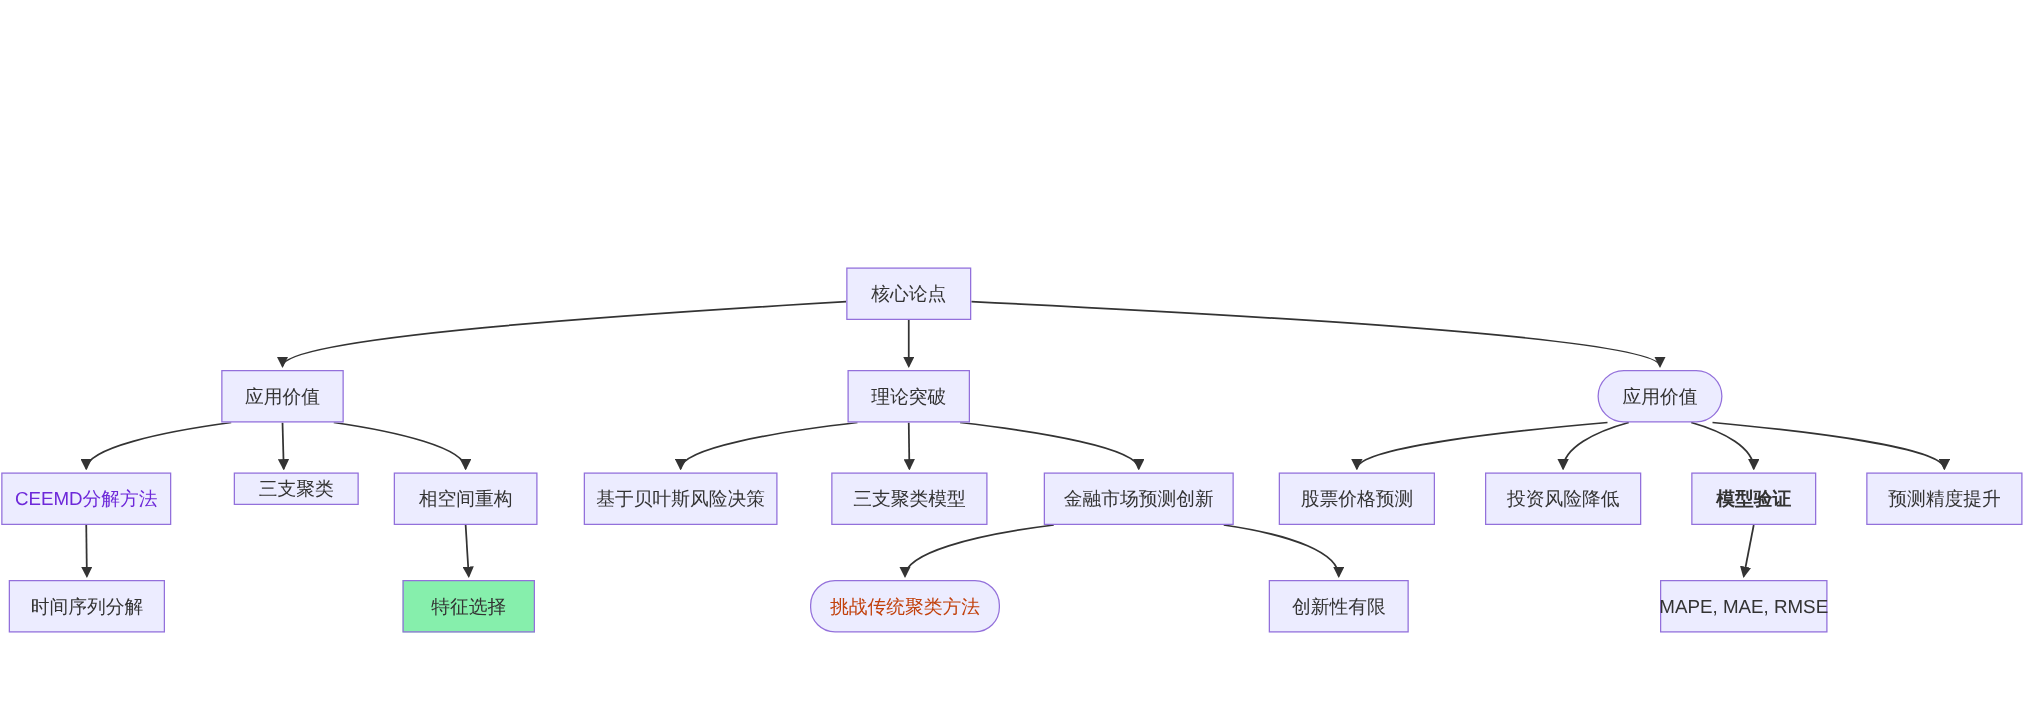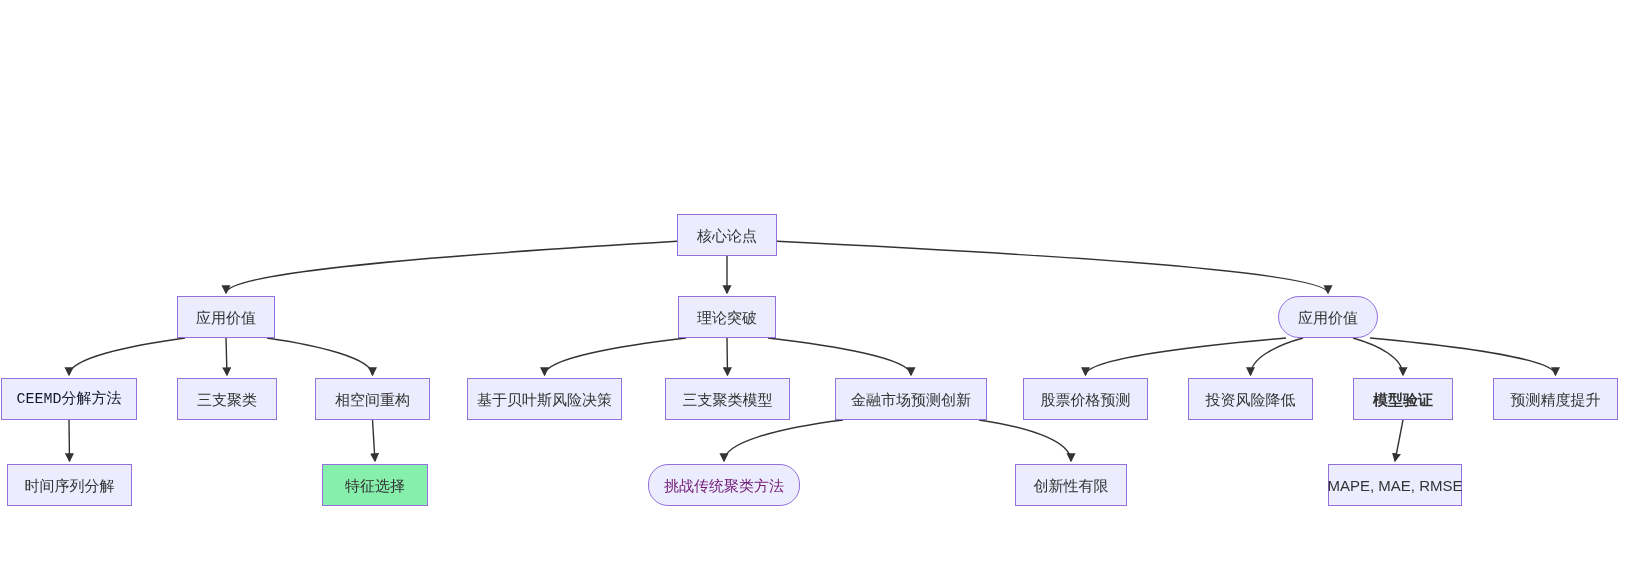--- a/index.html
+++ b/index.html
@@ -71,29 +71,29 @@
         <path class="edge" d="M1353,338 C1379.25,345.4 1403,358.35 1403,375" stroke="#333333" marker-end="url(#arrowhead)"></path>
         <path class="edge" d="M1370,338 C1449.625,345.4 1555.5,358.35 1555.5,375" stroke="#333333" marker-end="url(#arrowhead)"></path>
         <path class="edge" d="M1403,420 L1395,461" stroke="#333333" marker-end="url(#arrowhead)"></path>
       </g>
   </svg>
   <div id="node-layer">
       <div class="node" style="left: 677px; top: 214px; width: 100px; height: 42px; background: rgb(236, 236, 255); border-color: rgb(147, 112, 219); color: rgb(51, 51, 51);">核心论点</div>
       <div class="node" style="left: 177px; top: 296px; width: 98px; height: 42px; background: rgb(236, 236, 255); border-color: rgb(147, 112, 219); color: rgb(51, 51, 51);">应用价值</div>
       <div class="node" style="left: 678px; top: 296px; width: 98px; height: 42px; background: rgb(236, 236, 255); border-color: rgb(147, 112, 219); color: rgb(51, 51, 51);">理论突破</div>
       <div class="node" style="left: 1278px; top: 296px; width: 100px; height: 42px; background: rgb(236, 236, 255); border-color: rgb(147, 112, 219); color: rgb(51, 51, 51); border-radius: 21px;">应用价值</div>
-      <div class="node" style="left: 1px; top: 378px; width: 136px; height: 42px; background: rgb(236, 236, 255); border-color: rgb(147, 112, 219); color: #0f172a; font-family: Liberation Mono, monospace;">CEEMD分解方法</div>
-      <div class="node" style="left: 177px; top: 378px; width: 100px; height: 42px; background: rgb(236, 236, 255); border-color: rgb(147, 112, 219); color: rgb(51, 51, 51);">三支聚类</div>
+      <div class="node" style="left: 1px; top: 378px; width: 136px; height: 42px; background: rgb(236, 236, 255); border-color: rgb(147, 112, 219); color: #6d28d9;">CEEMD分解方法</div>
+      <div class="node" style="left: 187px; top: 378px; width: 100px; height: 26px; background: rgb(236, 236, 255); border-color: rgb(147, 112, 219); color: rgb(51, 51, 51);">三支聚类</div>
       <div class="node" style="left: 315px; top: 378px; width: 115px; height: 42px; background: rgb(236, 236, 255); border-color: rgb(147, 112, 219); color: rgb(51, 51, 51);">相空间重构</div>
       <div class="node" style="left: 467px; top: 378px; width: 155px; height: 42px; background: rgb(236, 236, 255); border-color: rgb(147, 112, 219); color: rgb(51, 51, 51);">基于贝叶斯风险决策</div>
       <div class="node" style="left: 665px; top: 378px; width: 125px; height: 42px; background: rgb(236, 236, 255); border-color: rgb(147, 112, 219); color: rgb(51, 51, 51);">三支聚类模型</div>
       <div class="node" style="left: 835px; top: 378px; width: 152px; height: 42px; background: rgb(236, 236, 255); border-color: rgb(147, 112, 219); color: rgb(51, 51, 51);">金融市场预测创新</div>
       <div class="node" style="left: 1023px; top: 378px; width: 125px; height: 42px; background: rgb(236, 236, 255); border-color: rgb(147, 112, 219); color: rgb(51, 51, 51);">股票价格预测</div>
       <div class="node" style="left: 1188px; top: 378px; width: 125px; height: 42px; background: rgb(236, 236, 255); border-color: rgb(147, 112, 219); color: rgb(51, 51, 51);">投资风险降低</div>
       <div class="node" style="left: 1353px; top: 378px; width: 100px; height: 42px; background: rgb(236, 236, 255); border-color: rgb(147, 112, 219); color: rgb(51, 51, 51); font-weight: bold;">模型验证</div>
       <div class="node" style="left: 1493px; top: 378px; width: 125px; height: 42px; background: rgb(236, 236, 255); border-color: rgb(147, 112, 219); color: rgb(51, 51, 51);">预测精度提升</div>
       <div class="node" style="left: 7px; top: 464px; width: 125px; height: 42px; background: rgb(236, 236, 255); border-color: rgb(147, 112, 219); color: rgb(51, 51, 51); text-align: right;">时间序列分解</div>
       <div class="node" style="left: 322px; top: 464px; width: 106px; height: 42px; background: #86efac; border-color: rgb(147, 112, 219); color: rgb(51, 51, 51);">特征选择</div>
-      <div class="node" style="left: 648px; top: 464px; width: 152px; height: 42px; background: rgb(236, 236, 255); border-color: rgb(147, 112, 219); color: #701a75; border-radius: 20px;">挑战传统聚类方法</div>
+      <div class="node" style="left: 648px; top: 464px; width: 152px; height: 42px; background: rgb(236, 236, 255); border-color: rgb(147, 112, 219); color: #c2410c; border-radius: 20px;">挑战传统聚类方法</div>
       <div class="node" style="left: 1015px; top: 464px; width: 112px; height: 42px; background: rgb(236, 236, 255); border-color: rgb(147, 112, 219); color: rgb(51, 51, 51);">创新性有限</div>
       <div class="node" style="left: 1328px; top: 464px; width: 134px; height: 42px; background: rgb(236, 236, 255); border-color: rgb(147, 112, 219); color: rgb(51, 51, 51);">MAPE, MAE, RMSE</div>
     </div>
 </div>
 
 </body></html>

